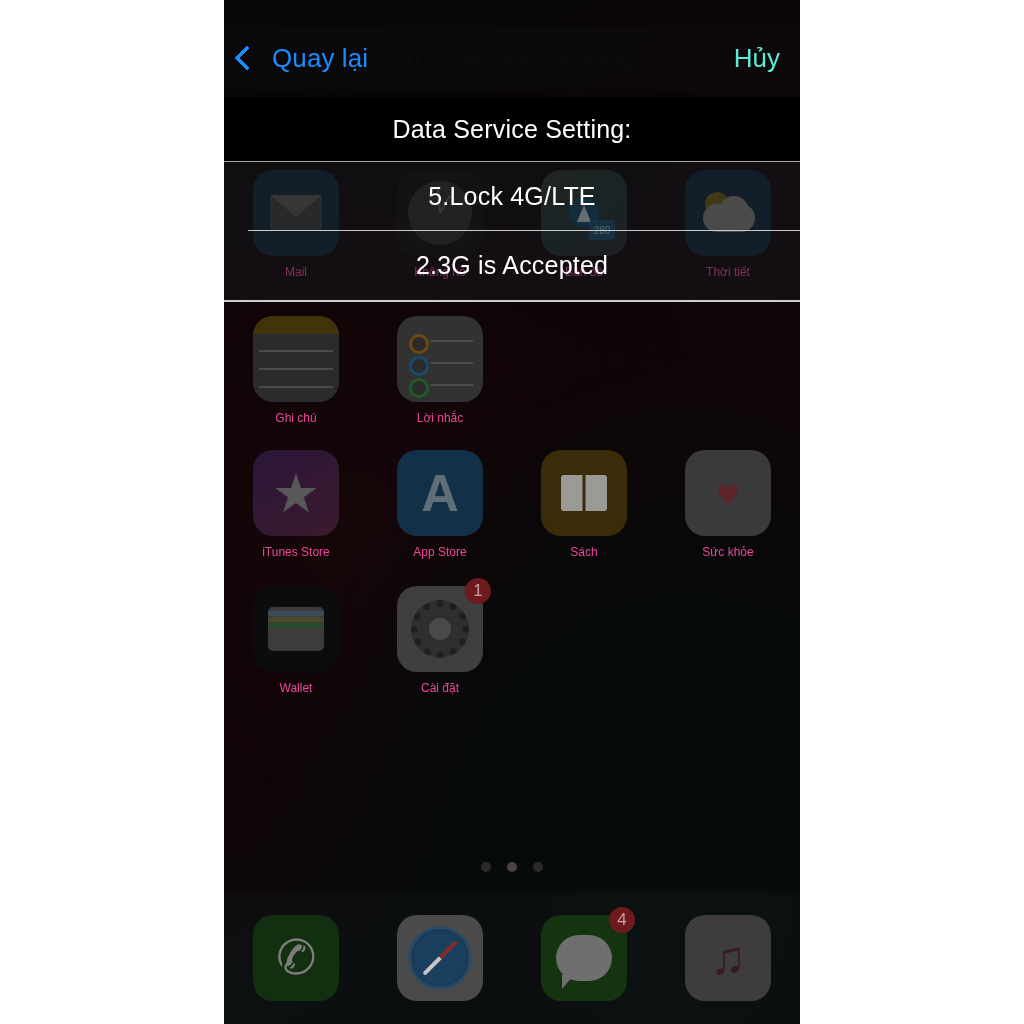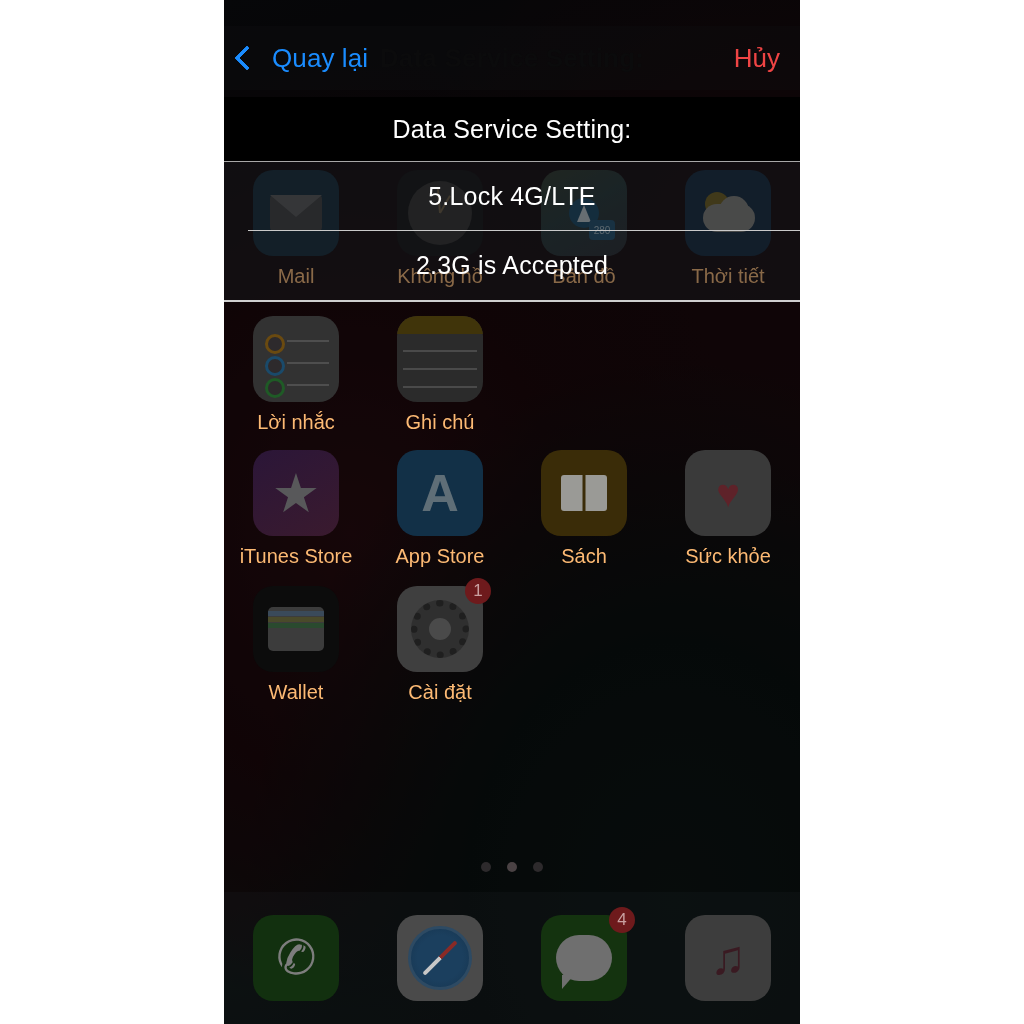--- a/index.html
+++ b/index.html
@@ -50,21 +50,21 @@
   .nav-back{
     position:absolute;left:14px;display:flex;align-items:center;gap:12px;
     color:#1a8cff;font-size:26px;letter-spacing:.1px;
   }
   .chev{width:14px;height:14px;border-left:4px solid #1a8cff;border-bottom:4px solid #1a8cff;
         transform:rotate(45deg);display:inline-block;margin-right:4px;border-radius:1px;}
   .nav-title{
     position:absolute;left:0;right:0;text-align:center;
     color:#0b0b0c;font-size:26px;font-weight:bold;letter-spacing:.2px;
   }
-  .nav-cancel{position:absolute;right:20px;color:#ef4444;font-size:26px;}
+  .nav-cancel{position:absolute;right:20px;color:#5eead4;font-size:26px;}
 
   
   .dialog{position:absolute;left:0;top:97px;width:576px;z-index:50;}
   .dlg-header{
     height:64px;background:#000000;display:flex;align-items:center;justify-content:center;
     color:#ffffff;font-size:25px;letter-spacing:.2px;
     border-bottom:1.5px solid #a8a8a8;
   }
   .dlg-row{
     height:69px;display:flex;align-items:center;justify-content:center;
@@ -78,21 +78,21 @@
   .dlg-bottom{height:1.5px;background:#cfcfcf;}
 
   
   .grid{position:absolute;left:0;top:0;width:576px;height:900px;z-index:10;}
   .row{position:absolute;left:0;width:576px;display:flex;}
   .cell{width:144px;display:flex;flex-direction:column;align-items:center;}
   .icon{
     width:86px;height:86px;border-radius:20px;position:relative;overflow:hidden;
     display:flex;align-items:center;justify-content:center;
   }
-  .ilabel{margin-top:9px;font-size:20px;color:#fdba74;white-space:nowrap;}
+  .ilabel{margin-top:9px;font-size:12px;color:#ec4899;white-space:nowrap;}
 
   .badge{
     position:absolute;right:-8px;top:-8px;min-width:26px;height:26px;border-radius:13px;
     background:#6e1a1c;color:#c9a0a0;font-size:17px;display:flex;align-items:center;
     justify-content:center;padding:0 5px;box-sizing:border-box;z-index:5;
   }
   .iconwrap{position:relative;}
 
   
   .i-mail{background:#102634;}
@@ -238,42 +238,42 @@
                 <div class="cloud"></div>
               </div>
             </div>
           <div class="ilabel">Thời tiết</div>
         </div>
       </div>
 
       <div class="row" style="top:316px">
         <div class="cell">
           <div class="iconwrap">
+              <div class="icon i-notes">
+            <div class="top"></div>
+                <div class="ln" style="top:34px"></div>
+                <div class="ln" style="top:52px"></div>
+                <div class="ln" style="top:70px"></div>
+          </div>
+            </div>
+          <div class="ilabel">Ghi chú</div>
+        </div>
+        <div class="cell">
+          <div class="iconwrap">
               <div class="icon i-rem">
             <div class="dot" style="top:18px;border-color:#6a4a10"></div>
                 <div class="ln" style="top:24px"></div>
             <div class="dot" style="top:40px;border-color:#1a4a6a"></div>
                 <div class="ln" style="top:46px"></div>
             <div class="dot" style="top:62px;border-color:#1f5a26"></div>
                 <div class="ln" style="top:68px"></div>
           </div>
             </div>
           <div class="ilabel">Lời nhắc</div>
         </div>
-        <div class="cell">
-          <div class="iconwrap">
-              <div class="icon i-notes">
-            <div class="top"></div>
-                <div class="ln" style="top:34px"></div>
-                <div class="ln" style="top:52px"></div>
-                <div class="ln" style="top:70px"></div>
-          </div>
-            </div>
-          <div class="ilabel">Ghi chú</div>
-        </div>
       </div>
 
       <div class="row" style="top:450px">
         <div class="cell">
           <div class="iconwrap">
               <div class="icon i-itunes">
                 <span class="star">★</span>
               </div>
             </div>
           <div class="ilabel">iTunes Store</div>

